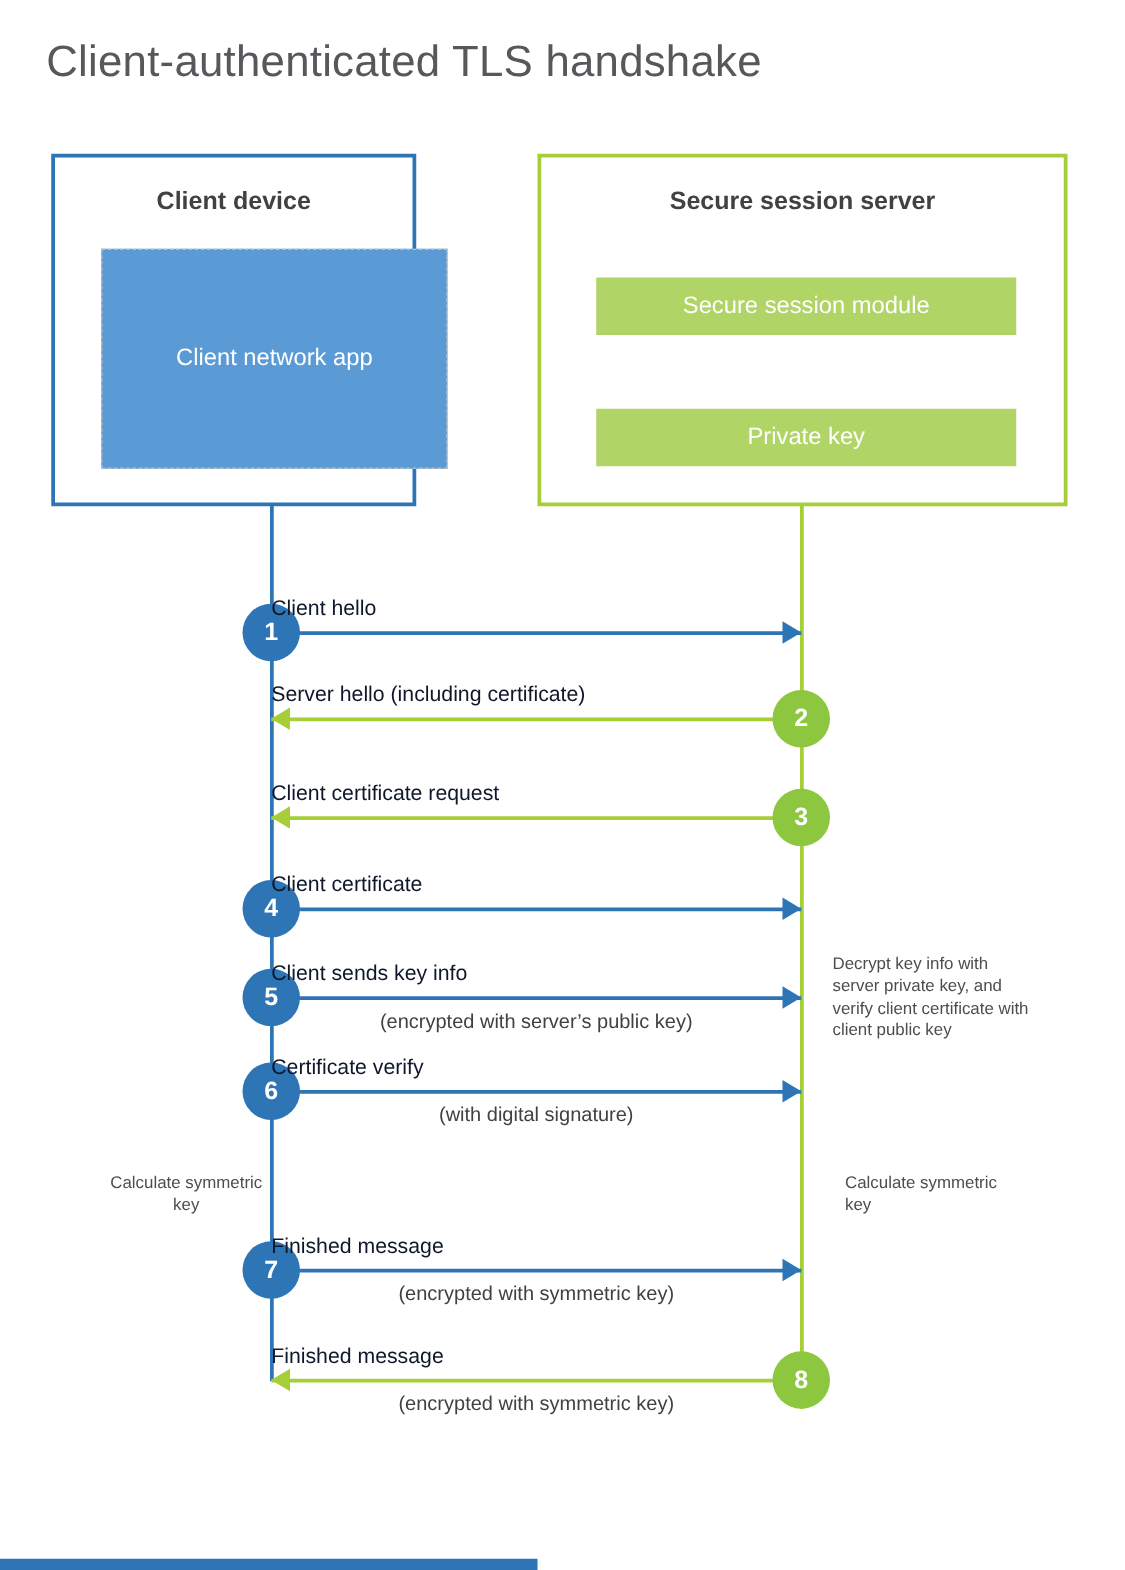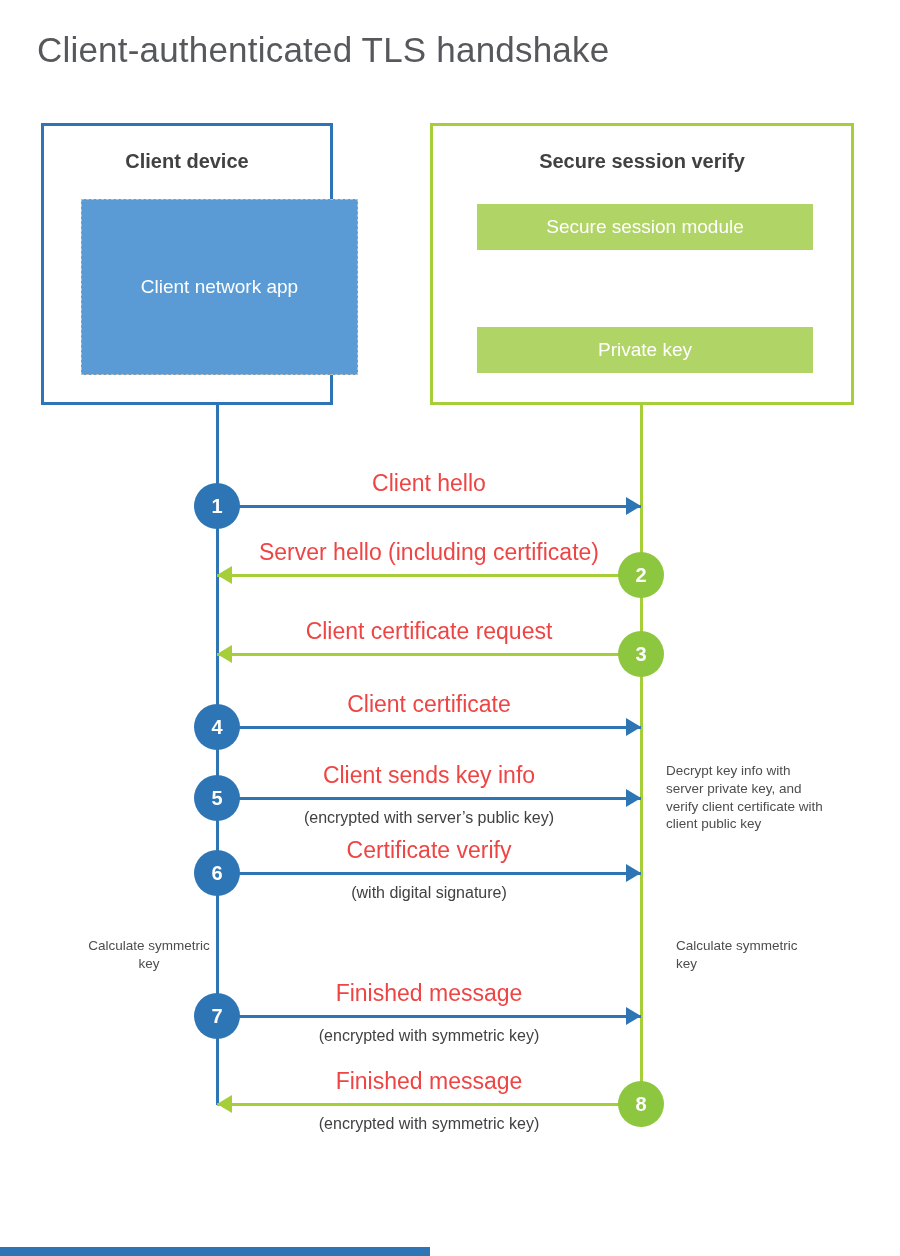--- a/index.html
+++ b/index.html
@@ -16,21 +16,21 @@
   .entity-title { margin-top:24px; text-align:center; font-size:20px; font-weight:700; color:#414042; }
 
   .client-app { position:absolute; left:37px; top:73px; width:277px; height:176px;
                 background:var(--blue-fill,#5b9bd5); border:1px dashed #bdbdbd;
                 display:flex; align-items:center; justify-content:center; text-align:right;
                 color:#fff; font-size:19px; line-height:1.5; padding:0 58px; }
 
   .server-bar { position:absolute; left:44px; width:336px; height:46px;
                 background:var(--green-fill,#b1d467); color:#fff; font-size:19px;
                 display:flex; align-items:center; justify-content:center; }
-  .bar-1 { top:78px; } .bar-2 { top:140px; } .bar-3 { top:201px; }
+  .bar-1 { top:96px; } .bar-2 { top:140px; } .bar-3 { top:201px; }
 
   .lifeline { position:absolute; width:3px; }
   .client-line { left:215.5px; top:404px; height:701px; background:var(--blue,#2e75b6); }
   .server-line { left:639.5px; top:404px; height:723px; background:var(--green,#a6ce39); }
 
   .step { position:absolute; left:0; width:900px; height:0; }
   .step .line { position:absolute; left:217px; top:-1.5px; width:424px; height:3px; }
   .step.blue  .line { background:var(--blue,#2e75b6); }
   .step.green .line { background:var(--green,#a6ce39); }
 
@@ -38,22 +38,22 @@
           border-top:9px solid transparent; border-bottom:9px solid transparent; }
   .step.blue  .head { left:626px; border-left:15px solid var(--blue,#2e75b6); }
   .step.green .head { left:217px; border-right:15px solid var(--green,#a6ce39); }
 
   .circle { position:absolute; top:-23px; width:46px; height:46px; border-radius:50%;
             color:#fff; font-size:20px; font-weight:700;
             display:flex; align-items:center; justify-content:center; }
   .step.blue  .circle { left:194px; background:var(--blue,#2e75b6); }
   .step.green .circle { left:618px; background:var(--green-circle,#8dc63f); }
 
-  .msg { position:absolute; left:217px; bottom:9px; width:424px; text-align:center;
-         font-size:23px; color:#ef4444; }
+  .msg { position:absolute; left:217px; bottom:9px; width:424px; 
+         font-size:17px; color:#0f172a; }
   .sub { position:absolute; left:217px; top:11px; width:424px; text-align:center;
          font-size:16px; color:#414042; }
 
   .note { position:absolute; font-size:13.5px; color:#4d4d4d; line-height:1.32; }
   .note-decrypt   { left:666px; top:762px; width:163px; }
   .note-calc-left { left:88px;  top:937px; width:122px; text-align:center; }
   .note-calc-right{ left:676px; top:937px; width:130px; }
 
   .footer-bar { position:absolute; left:0; bottom:0; width:430px; height:9px;
                 background:var(--blue,#2e75b6); }
@@ -64,21 +64,21 @@
 <div class="canvas">
 
   <div class="page-title">Client-authenticated TLS handshake</div>
 
   <div class="entity client-box">
     <div class="entity-title">Client device</div>
     <div class="client-app">Client network app</div>
   </div>
 
   <div class="entity server-box">
-    <div class="entity-title">Secure session verify</div>
+    <div class="entity-title">Secure session server</div>
     <div class="server-bar bar-1">Secure session module</div>
     <div class="server-bar bar-3">Private key</div>
   </div>
 
   <div class="lifeline client-line"></div>
   <div class="lifeline server-line"></div>
 
   <div class="step blue" style="top:506px">
     <div class="line"></div>
     <div class="head"></div>

